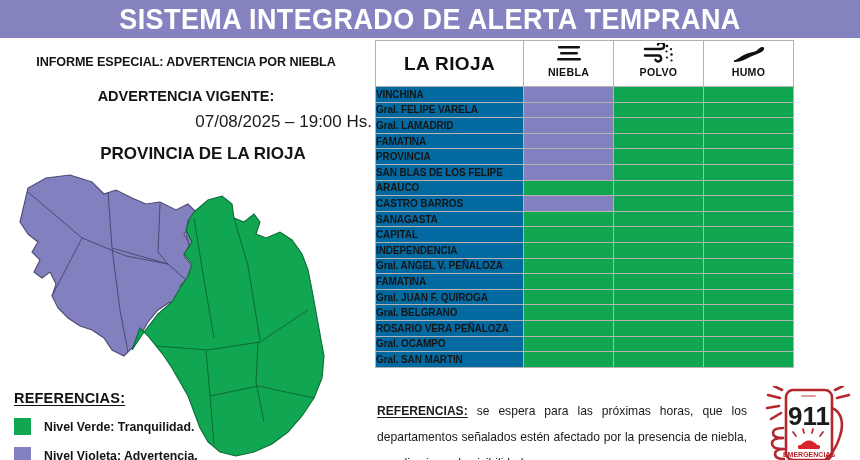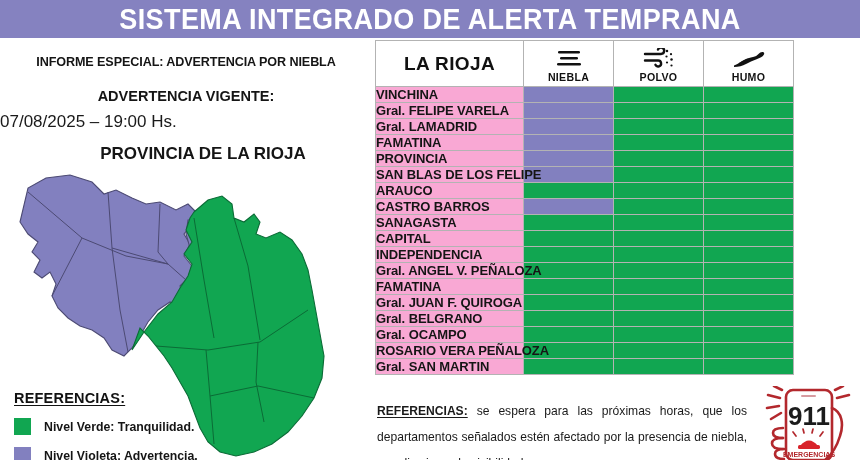--- a/index.html
+++ b/index.html
@@ -55,21 +55,21 @@
     width: 372px;
     text-align: center;
     font-size: 14.5px;
     font-weight: bold;
     color: #151515;
   }
   #fecha-line {
     position: absolute;
     left: 0; top: 74px;
     width: 372px;
-    text-align: left;
+    text-align: right;
     font-size: 17px;
     color: #1a1a1a;
   }
   #provincia-line {
     position: absolute;
     left: 0; top: 106px;
     width: 372px;
     text-align: center;
     font-size: 17px;
     font-weight: bold;
@@ -147,41 +147,40 @@
     width: 90px;
     height: 46px;
     vertical-align: bottom;
     background: #fff;
     text-align: center;
   }
   .hdr-cat-inner {
     display: flex;
     flex-direction: column;
     align-items: center;
-    justify-content: flex-end;
     height: 44px;
     padding-bottom: 2px;
   }
   .hdr-icon { height: 24px; display: flex; align-items: center; justify-content: center; }
   .hdr-cat-label {
     font-size: 10.6px;
     font-weight: bold;
     color: #111;
     letter-spacing: 0.3px;
     line-height: 13px;
   }
   
   .dep-name {
     height: 15.6px;
-    font-size: 13px;
+    font-size: 10px;
     font-weight: bold;
     color: #151515;
     padding-left: 5px;
     white-space: nowrap;
-    background: #f9a8d4;
+    background: #0369a1;
     letter-spacing: -0.1px;
   }
   .status-cell { height: 15.6px; }
 
   
   #observacion {
     position: absolute;
     left: 377px; top: 398px;
     width: 370px;
     font-size: 12.1px;
@@ -407,27 +406,27 @@
           <td class="status-cell" style="background: rgb(17, 166, 81);"></td>
           <td class="status-cell" style="background: rgb(17, 166, 81);"></td>
         </tr>
         <tr>
           <td class="dep-name">Gral. BELGRANO</td>
           <td class="status-cell" style="background: rgb(17, 166, 81);"></td>
           <td class="status-cell" style="background: rgb(17, 166, 81);"></td>
           <td class="status-cell" style="background: rgb(17, 166, 81);"></td>
         </tr>
         <tr>
+          <td class="dep-name">ROSARIO VERA PEÑALOZA</td>
+          <td class="status-cell" style="background: rgb(17, 166, 81);"></td>
+          <td class="status-cell" style="background: rgb(17, 166, 81);"></td>
+          <td class="status-cell" style="background: rgb(17, 166, 81);"></td>
+        </tr>
+        <tr>
           <td class="dep-name">Gral. OCAMPO</td>
-          <td class="status-cell" style="background: rgb(17, 166, 81);"></td>
-          <td class="status-cell" style="background: rgb(17, 166, 81);"></td>
-          <td class="status-cell" style="background: rgb(17, 166, 81);"></td>
-        </tr>
-        <tr>
-          <td class="dep-name">ROSARIO VERA PEÑALOZA</td>
           <td class="status-cell" style="background: rgb(17, 166, 81);"></td>
           <td class="status-cell" style="background: rgb(17, 166, 81);"></td>
           <td class="status-cell" style="background: rgb(17, 166, 81);"></td>
         </tr>
         <tr>
           <td class="dep-name">Gral. SAN MARTIN</td>
           <td class="status-cell" style="background: rgb(17, 166, 81);"></td>
           <td class="status-cell" style="background: rgb(17, 166, 81);"></td>
           <td class="status-cell" style="background: rgb(17, 166, 81);"></td>
         </tr>

